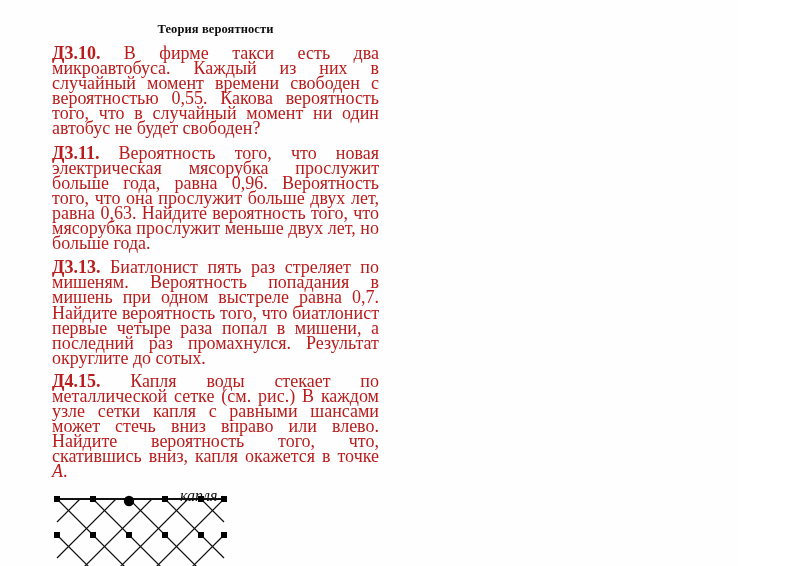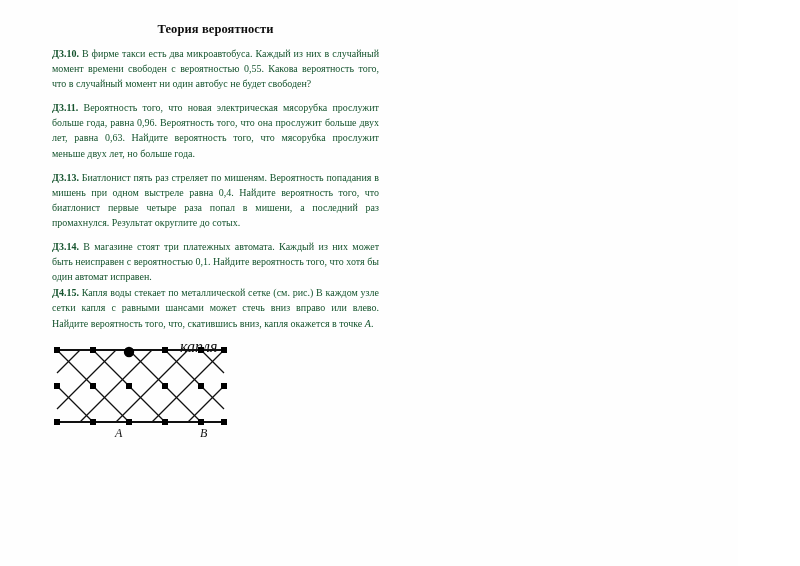--- a/index.html
+++ b/index.html
@@ -30,26 +30,26 @@
   }
   .doc-title {
     font-size: 12.5px;
     font-weight: bold;
     text-align: center;
     letter-spacing: 0.1px;
     margin: 0 0 9px 0;
     color: #0d0d0d;
   }
   .problem {
-    font-size: 10px;
+    font-size: 18px;
     line-height: 15.1px;
     text-align: justify;
     text-justify: inter-word;
     margin: 0 0 9px 0;
-    color: #14532d;
+    color: #b91c1c;
     hyphens: manual;
   }
   .problem:last-child { margin-bottom: 0; }
   .problem .pnum {
     font-weight: bold;
   }
   .problem i, .problem em {
     font-style: italic;
   }
   .tight { margin-bottom: 2px; }
@@ -93,23 +93,22 @@
 <div id="page">
   <div id="column">
 
     <div class="doc-title">Теория вероятности</div>
 
     <p class="problem"><span class="pnum">Д3.10.</span><span> В фирме такси есть два микроавтобуса. Каждый из них в случайный момент времени свободен с вероятностью 0,55. Какова вероятность того, что в случайный момент ни один автобус не будет свободен?</span></p>
 
     <p class="problem"><span class="pnum">Д3.11.</span><span> Вероятность того, что новая электрическая мясорубка прослужит больше года, равна 0,96. Вероятность того, что она прослужит больше двух лет, равна 0,63. Найдите вероятность того, что мясорубка прослужит меньше двух лет, но больше года.</span></p>
 
 
-    <p class="problem"><span class="pnum">Д3.13.</span><span> Биатлонист пять раз стреляет по мишеням. Вероятность попадания в мишень при одном выстреле равна 0,4. Найдите вероятность того, что биатлонист первые четыре раза попал в мишени, а последний раз промахнулся. Результат округлите до сотых.</span></p>
+    <p class="problem"><span class="pnum">Д3.13.</span><span> Биатлонист пять раз стреляет по мишеням. Вероятность попадания в мишень при одном выстреле равна 0,7. Найдите вероятность того, что биатлонист первые четыре раза попал в мишени, а последний раз промахнулся. Результат округлите до сотых.</span></p>
 
-    <p class="problem tight"><span class="pnum">Д3.14.</span><span> В магазине стоят три платежных автомата. Каждый из них может быть неисправен с вероятностью 0,1. Найдите вероятность того, что хотя бы один автомат исправен.</span></p>
 
     <p class="problem nogap"><span class="pnum">Д4.15.</span><span> Капля воды стекает по металлической сетке (см. рис.) В каждом узле сетки капля с равными шансами может стечь вниз вправо или влево. Найдите вероятность того, что, скатившись вниз, капля окажется в точке </span><em>A</em><span>.</span></p>
 
     <div id="figure-wrap">
       <div class="fig-caption-top">капля</div>
 
       <svg id="figure-svg" width="327" height="104" viewBox="0 0 327 104">
         <g stroke="#111111" fill="none">
 
           <line x1="5" y1="10" x2="172" y2="10" stroke-width="2.2"></line>

